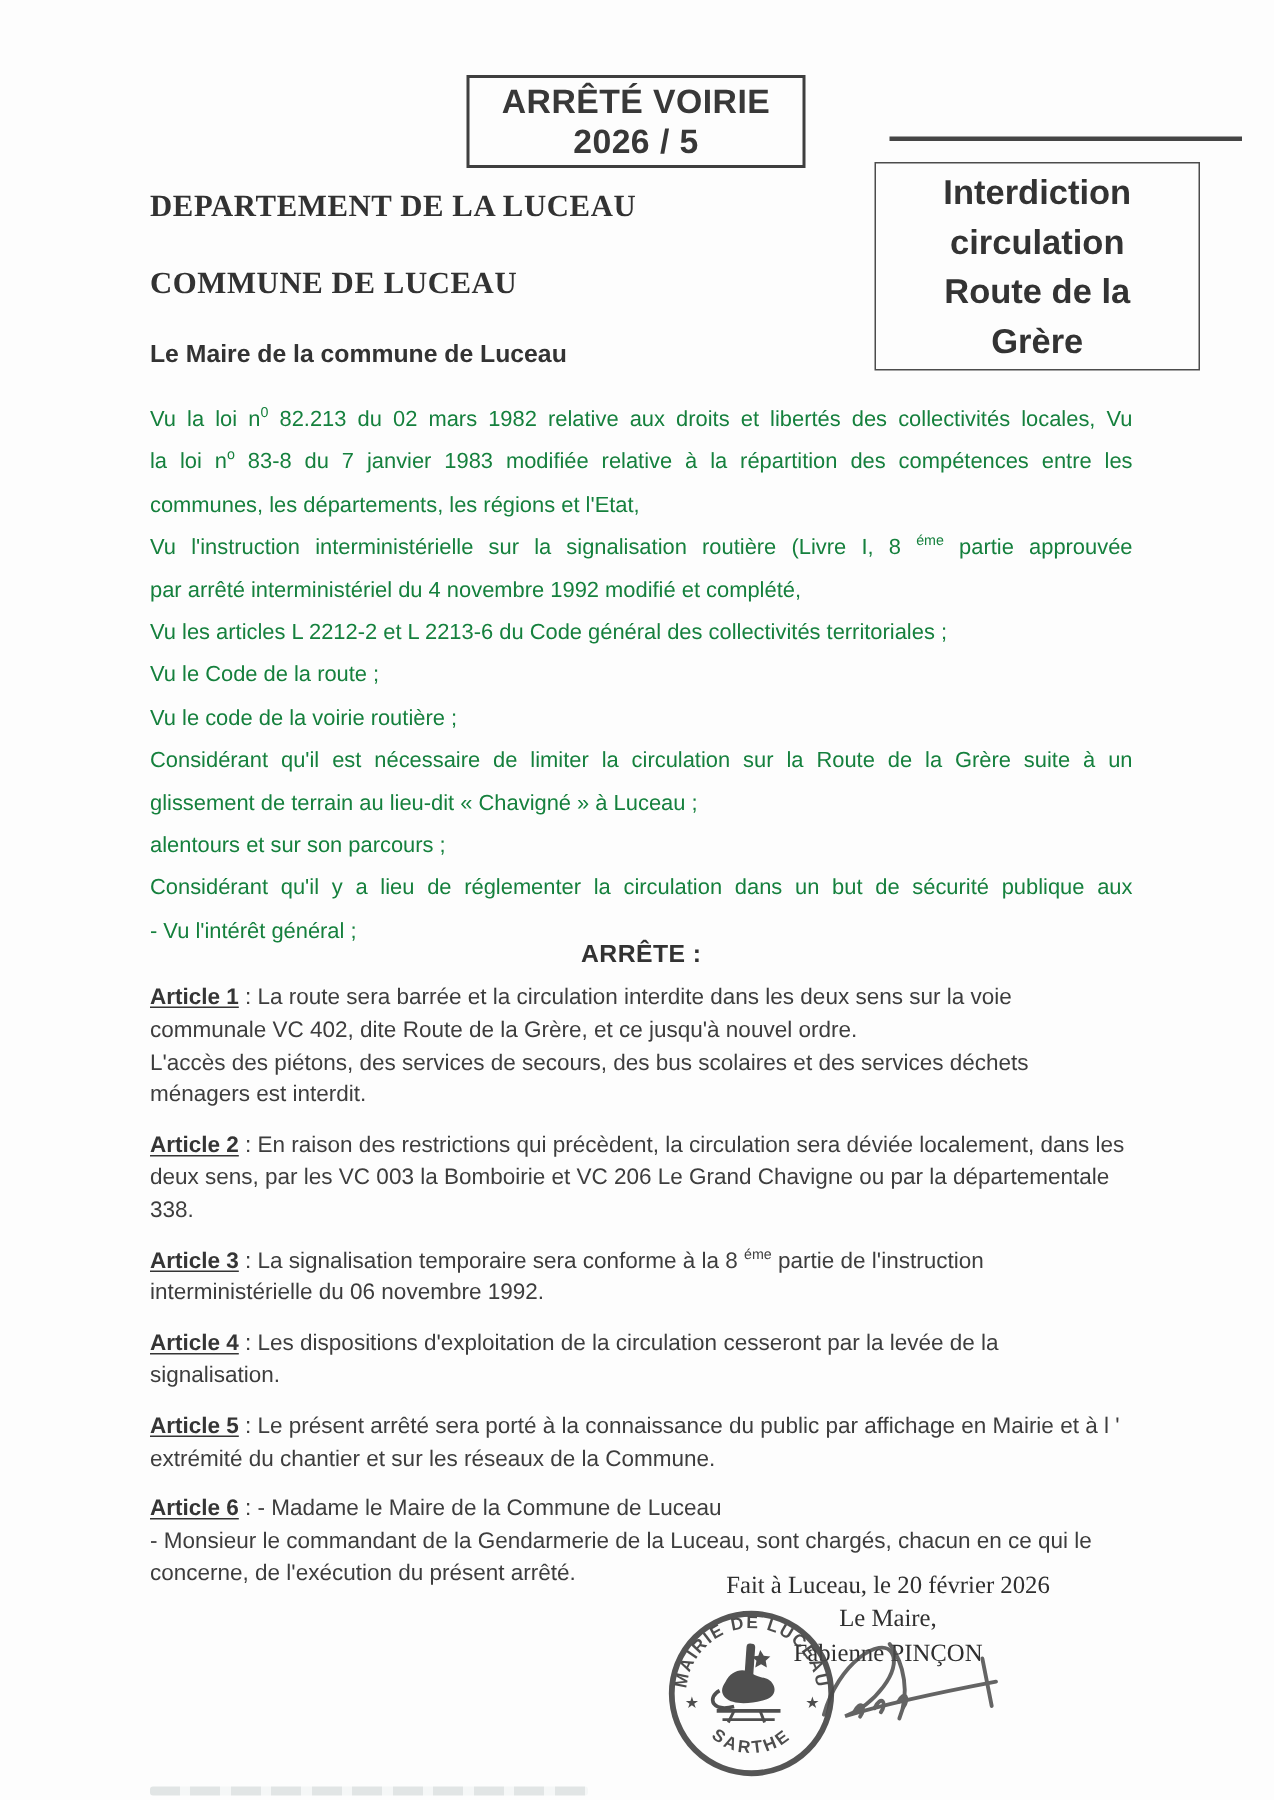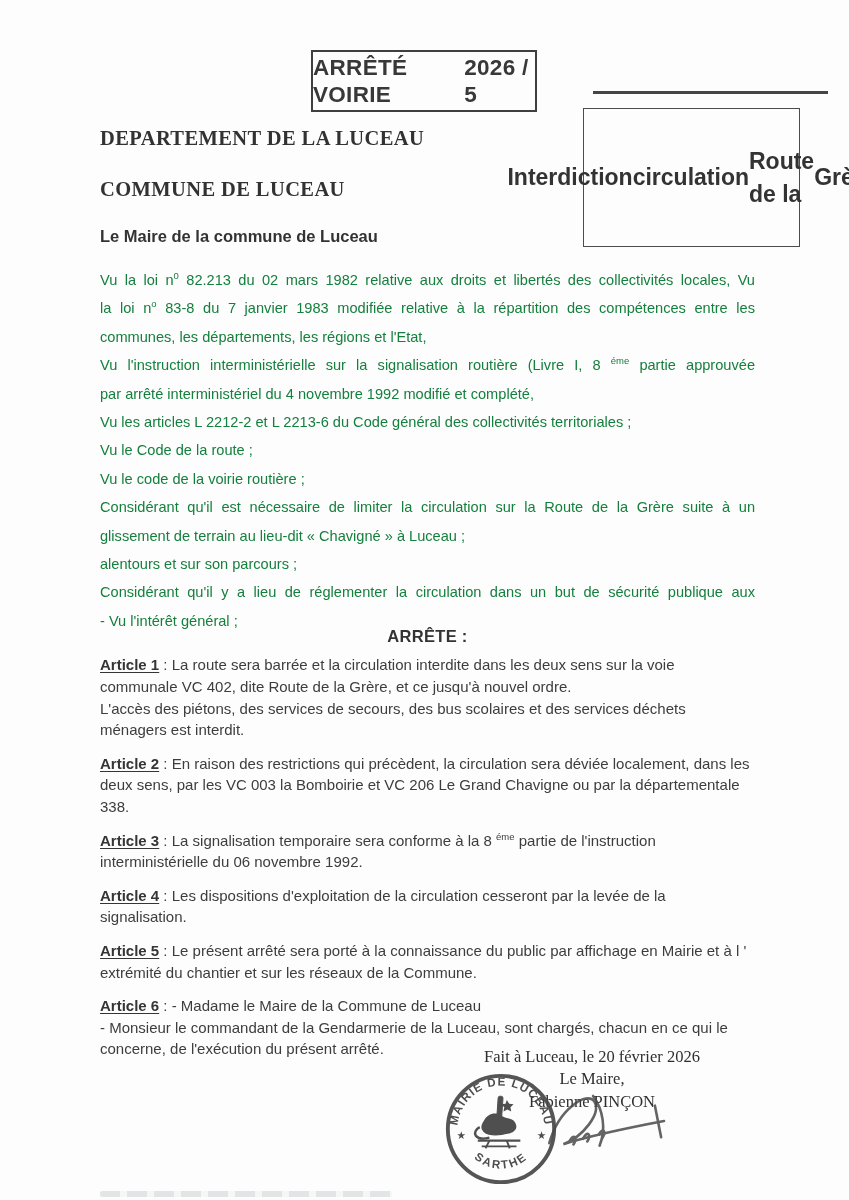--- a/index.html
+++ b/index.html
@@ -5,21 +5,21 @@
   html,body{margin:0;padding:0;background:#ffffff;}
   .page{
     position:relative;width:849px;height:1200px;margin:0 auto;
     background:#fdfdfd;overflow:hidden;
     font-family:"Liberation Sans","DejaVu Sans",sans-serif;
     color:#3a3a3a;
   }
   
   .ref-box{
     position:absolute;left:311px;top:50px;width:222px;height:58px;
-    border:2.5px solid #3f3f3f;display:flex;flex-direction:row;
+    border:2.5px solid #3f3f3f;display:flex;flex-direction:column;
     align-items:center;justify-content:center;
     font-weight:bold;font-size:22.5px;line-height:27px;color:#383838;
     letter-spacing:.3px;
   }
   .dept{
     position:absolute;left:100px;top:127px;
     font-family:"Liberation Serif","DejaVu Serif",serif;
     font-weight:bold;font-size:20.5px;color:#323232;letter-spacing:.4px;
   }
   .commune{
@@ -31,21 +31,21 @@
     position:absolute;left:100px;top:227px;
     font-weight:bold;font-size:16.5px;color:#333;
   }
   .subject-topline{
     position:absolute;left:593px;top:91px;width:235px;height:3px;
     background:#454545;
   }
   .subject-box{
     position:absolute;left:583px;top:108px;width:217px;height:139px;
     border:1.5px solid #4c4c4c;box-sizing:border-box;
-    display:flex;align-items:center;justify-content:center;
+    display:flex;flex-direction:column;align-items:center;justify-content:center;
     font-weight:bold;font-size:23px;line-height:33px;color:#333;
   }
   
   .preamble{
     position:absolute;left:100px;top:266px;width:655px;
     font-size:14.6px;color:#15803d;
   }
   .pl{height:28.4px;line-height:28.4px;white-space:normal;}
   .pl.just{text-align:justify;text-align-last:justify;}
   sup{font-size:9.5px;vertical-align:super;line-height:0;}

